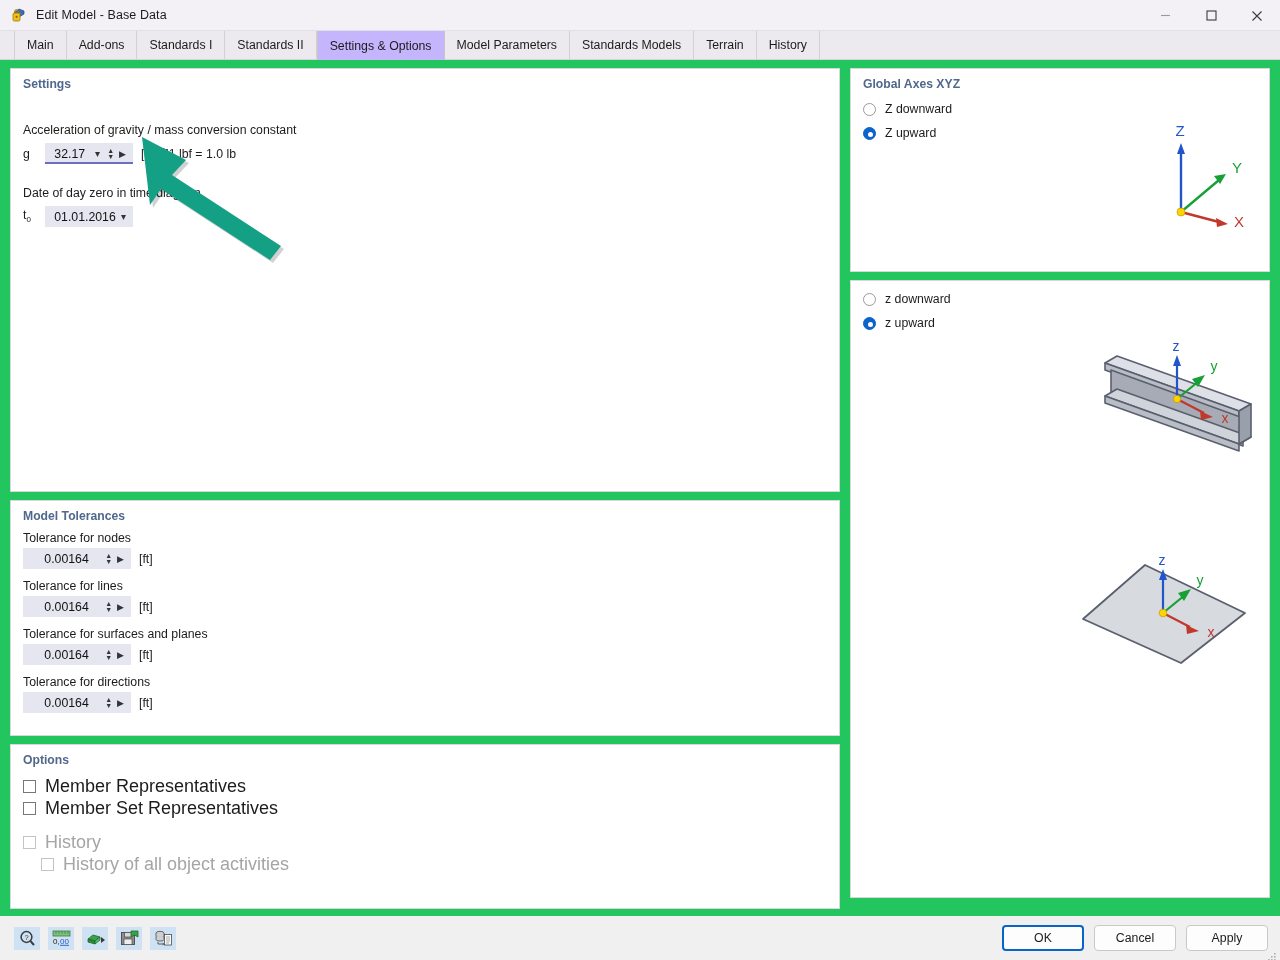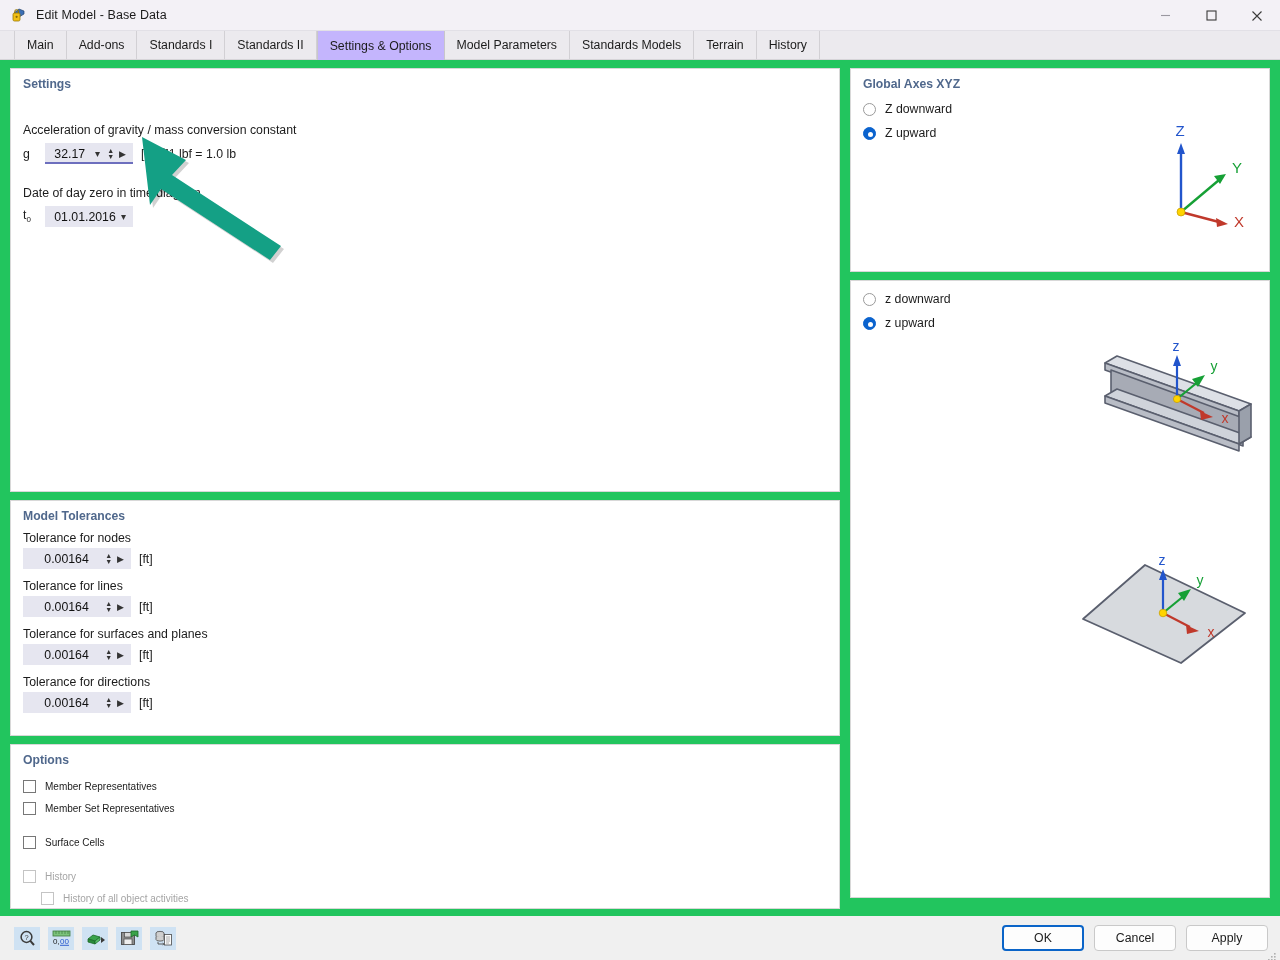--- a/index.html
+++ b/index.html
@@ -131,21 +131,21 @@
   .radio-lbl { font-size: 12.3px; color:#1c1c1c; }
 
   
   .check-row { display:flex; align-items:center; height: 22px; }
   .cbx {
     width: 13px; height: 13px;
     border: 1px solid #777; background:#fff;
     margin-right: 9px; flex:none;
   }
   .cbx.dim { border-color:#c4c4c4; }
-  .check-lbl { font-size: 10px; color:#1c1c1c; }
+  .check-lbl { font-size: 18px; color:#1c1c1c; }
   .check-lbl.dim { color:#a5a5a5; }
 
   
   .tol-block { margin-bottom: 10px; }
   .tol-block .lbl { display:block; margin-bottom: 3px; }
   .tol-fld { width: 108px; }
   .tol-fld .val { text-align:center; padding-right: 0; }
 
   
   .gfx { position:absolute; }
@@ -349,24 +349,20 @@
         <div class="panel-body" style="padding-top:8px;">
           <div class="check-row">
             <span class="cbx"></span>
             <span class="check-lbl">Member Representatives</span>
           </div>
           <div class="check-row">
             <span class="cbx"></span>
             <span class="check-lbl">Member Set Representatives</span>
           </div>
           <div class="check-row" style="margin-top:12px;">
-            <span class="cbx"></span>
-            <span class="check-lbl">Surface Cells</span>
-          </div>
-          <div class="check-row" style="margin-top:12px;">
             <span class="cbx dim"></span>
             <span class="check-lbl dim">History</span>
           </div>
           <div class="check-row" style="margin-left:18px;">
             <span class="cbx dim"></span>
             <span class="check-lbl dim">History of all object activities</span>
           </div>
         </div>
       </div>
     </div>

